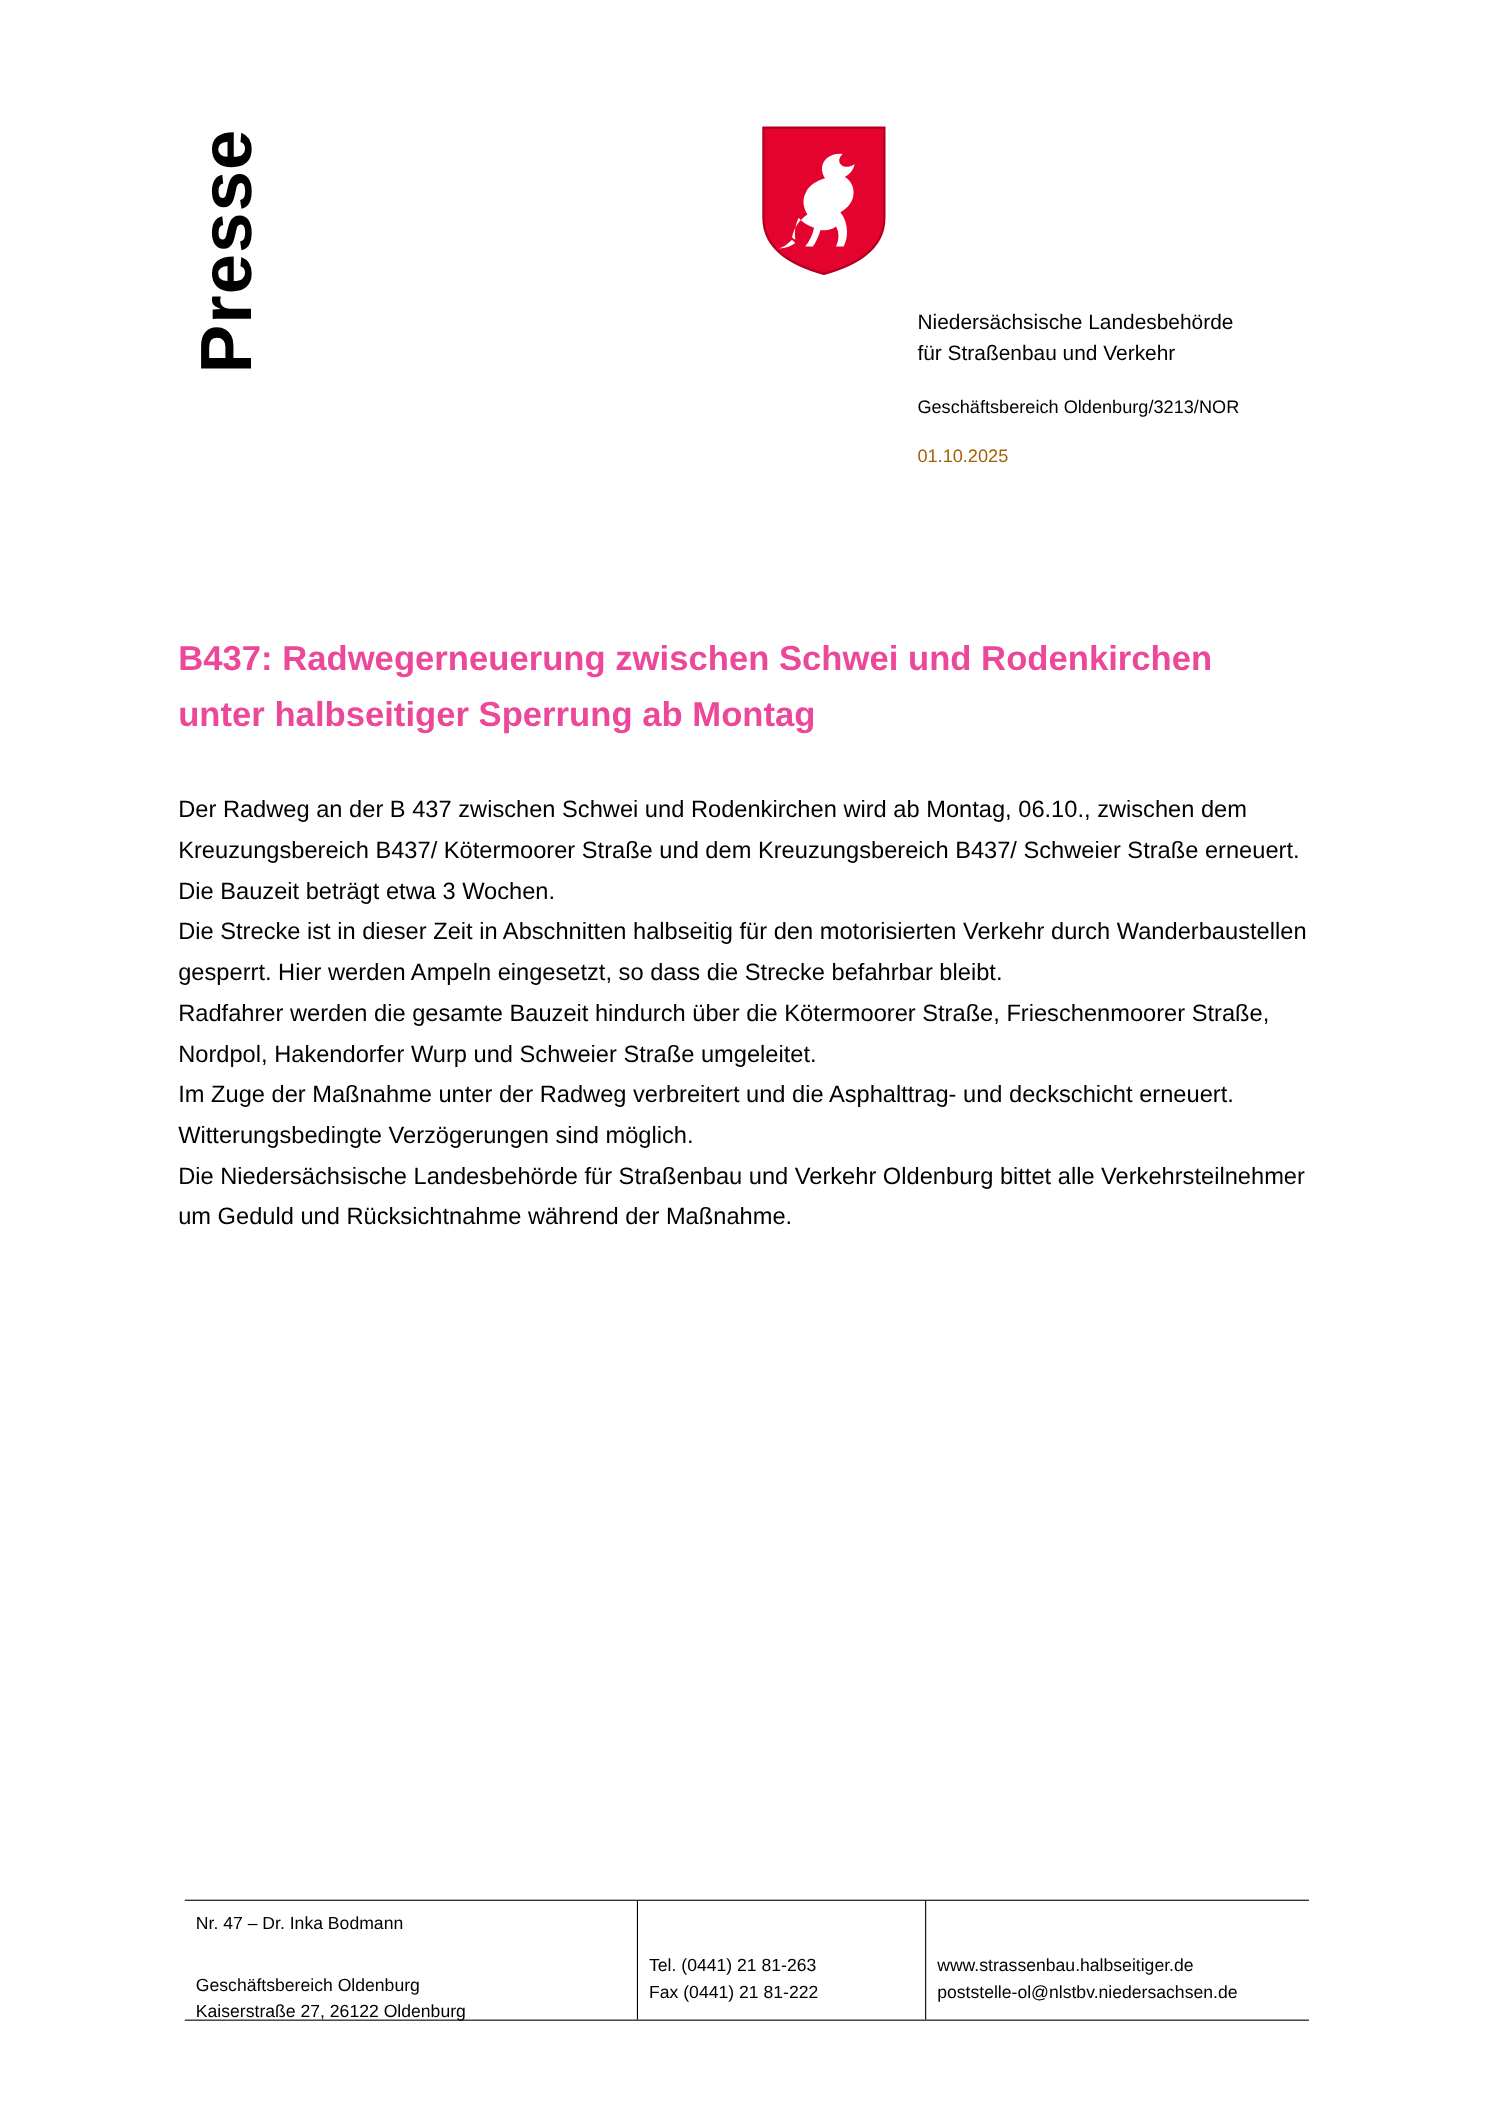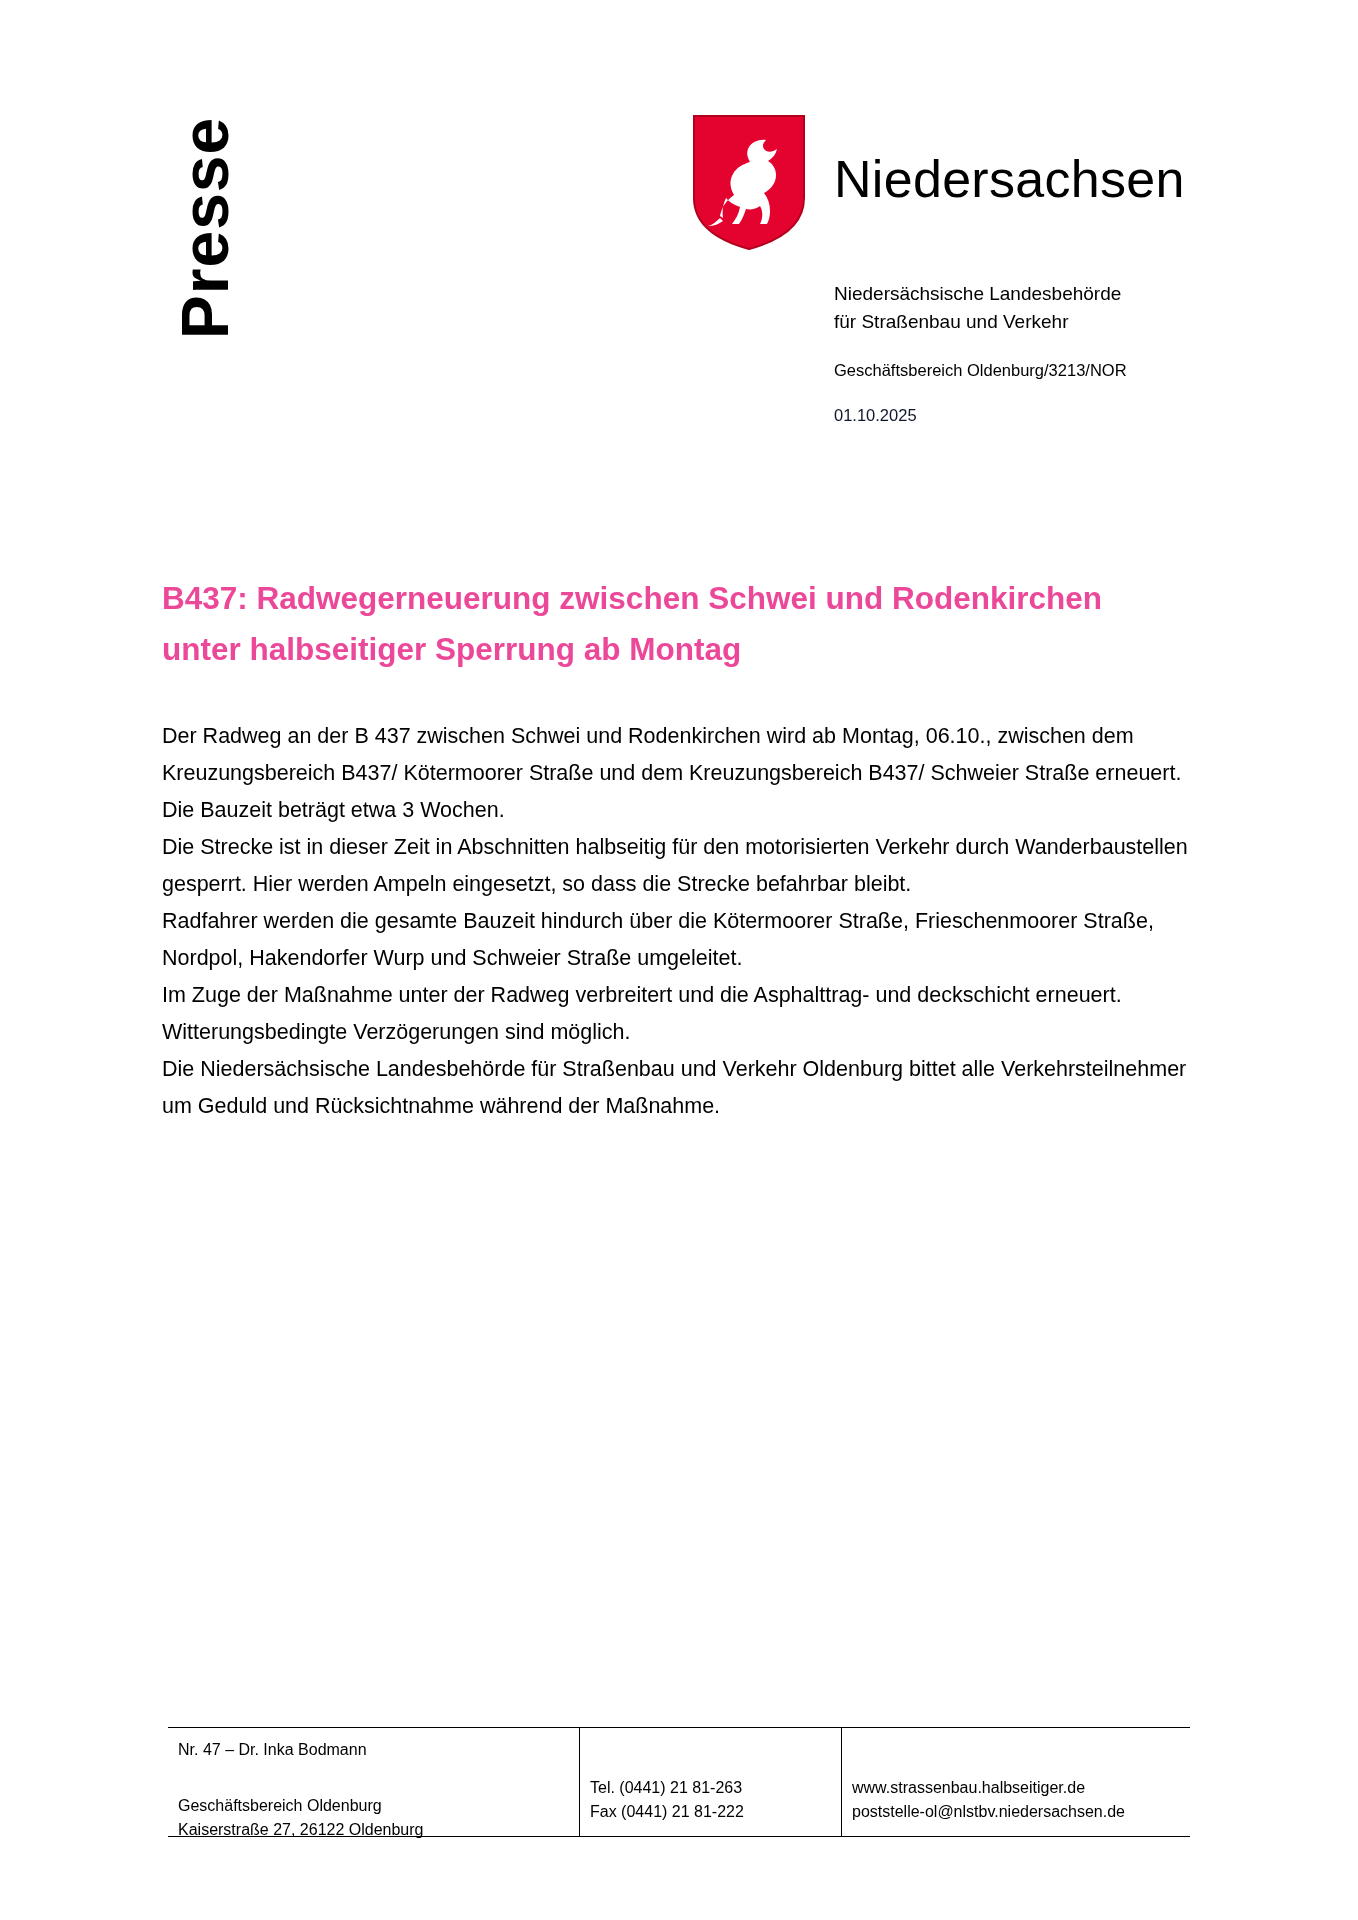--- a/index.html
+++ b/index.html
@@ -84,21 +84,21 @@
   .dept {
     margin-left: 144px;
     margin-top: 26px;
     font-size: 16.5px;
     color: #000;
   }
   .date {
     margin-left: 144px;
     margin-top: 26px;
     font-size: 16.5px;
-    color: #0f172a;
+    color: #a16207;
   }
 
   
   .headline {
     position: absolute;
     left: 162px;
     top: 552px;
     width: 1020px;
     font-size: 31.5px;
     font-weight: bold;
@@ -164,21 +164,20 @@
           <path d="M30 104 C32 94 37 88 44 83 C40 76 39 69 43 62 C46 56 53 52 60 50
                    C57 45 56 40 59 35 C62 30 69 27 76 28 C73 31 72 34 74 37
                    C77 41 83 40 87 37 C86 42 83 46 78 49 C83 52 86 57 86 63
                    C86 71 81 77 74 81 C78 86 80 92 80 99 C80 104 79 108 77 112
                    L70 112 C73 106 73 99 70 94 C66 97 61 98 56 97
                    C54 103 52 108 49 112 L42 112 C46 107 49 101 50 95
                    C44 93 39 90 36 86 C33 92 32 99 33 106 Z" fill="#ffffff"></path>
           <path d="M30 106 C26 110 22 113 18 114 C24 114 29 112 33 109 Z" fill="#ffffff"></path>
         </svg>
       </div>
-      <div class="logo-title">Niedersachsen</div>
     </div>
     <div class="authority">
       <div>Niedersächsische Landesbehörde</div>
       <div>für Straßenbau und Verkehr</div>
     </div>
     <div class="dept">Geschäftsbereich Oldenburg/3213/NOR</div>
     <div class="date">01.10.2025</div>
   </div>
 
   <h1 class="headline">B437: Radwegerneuerung zwischen Schwei und Rodenkirchen unter halbseitiger Sperrung ab Montag</h1>

